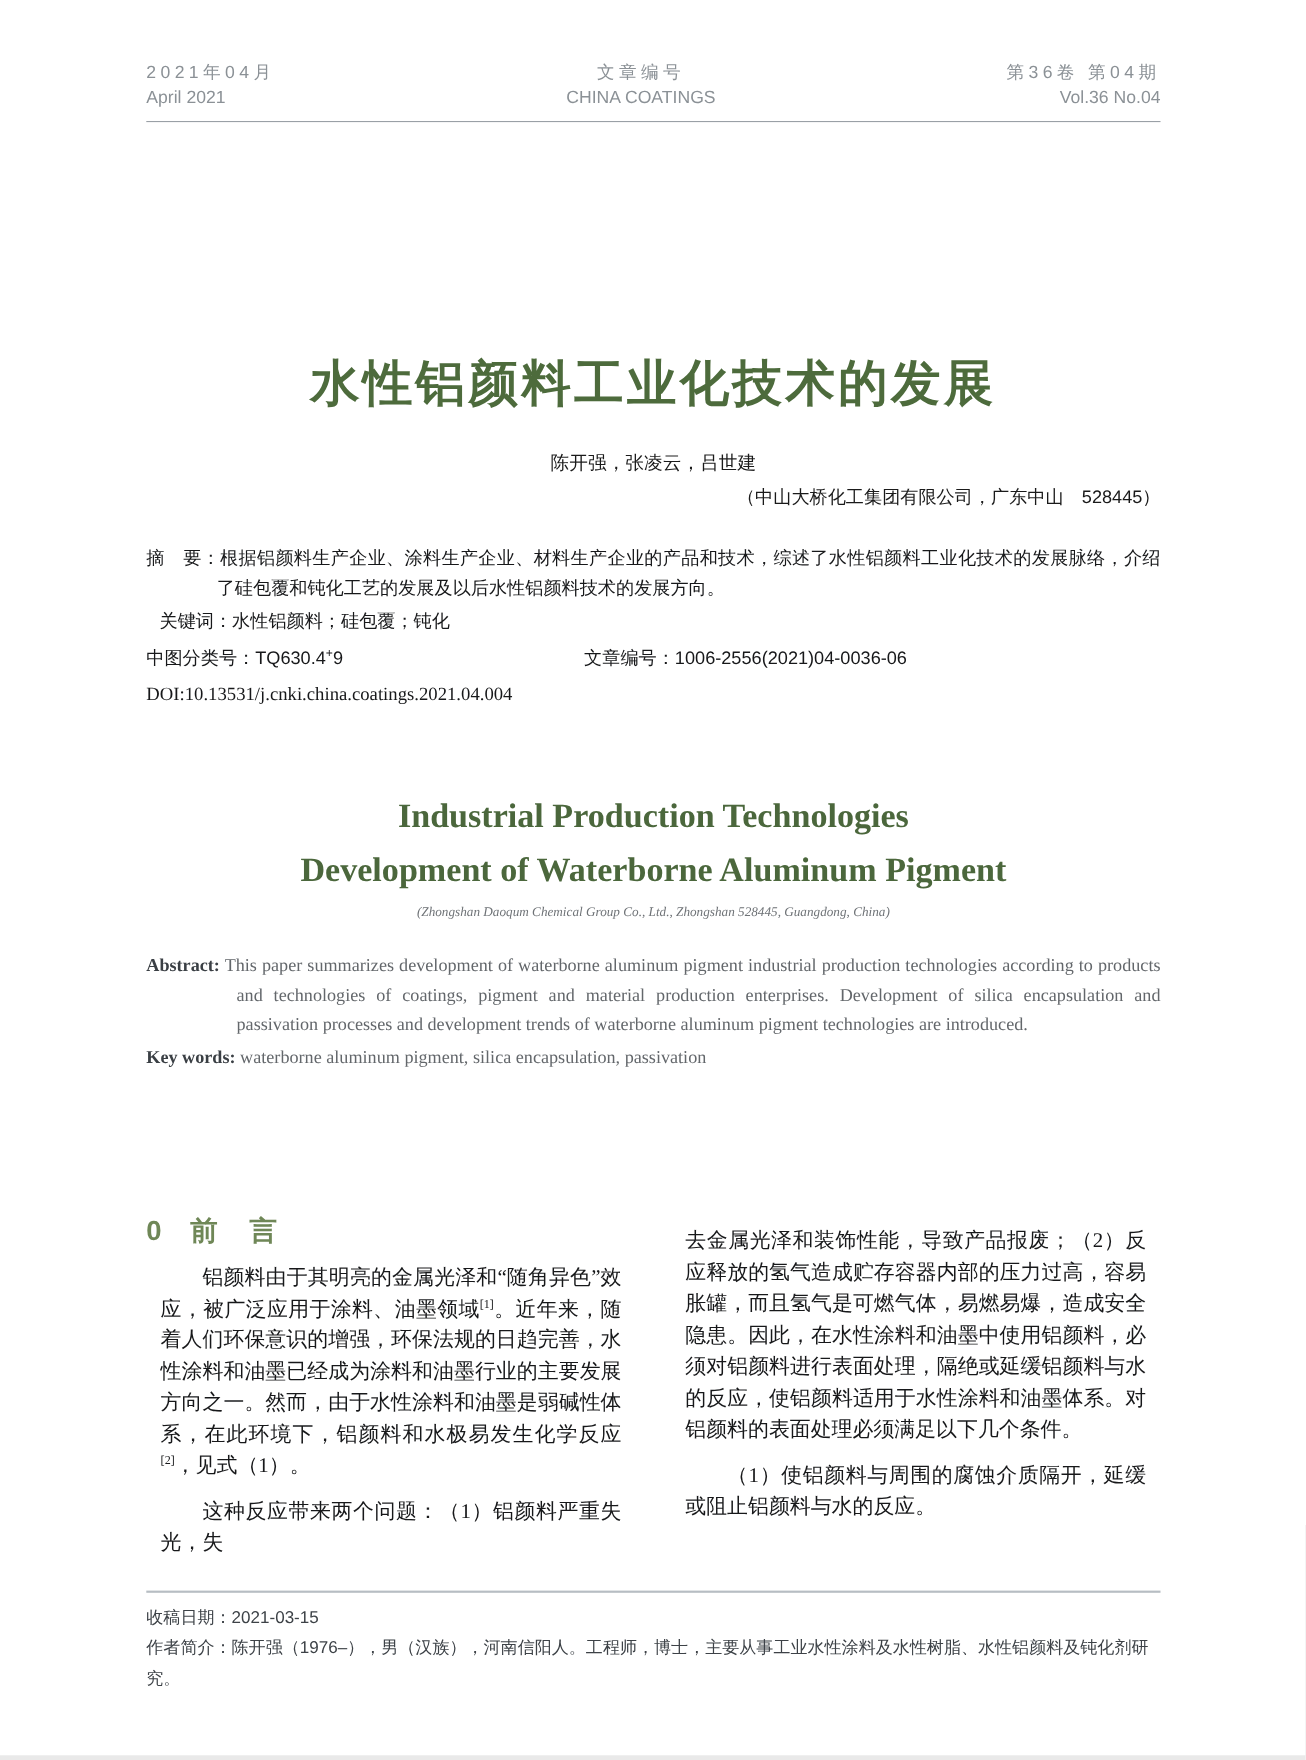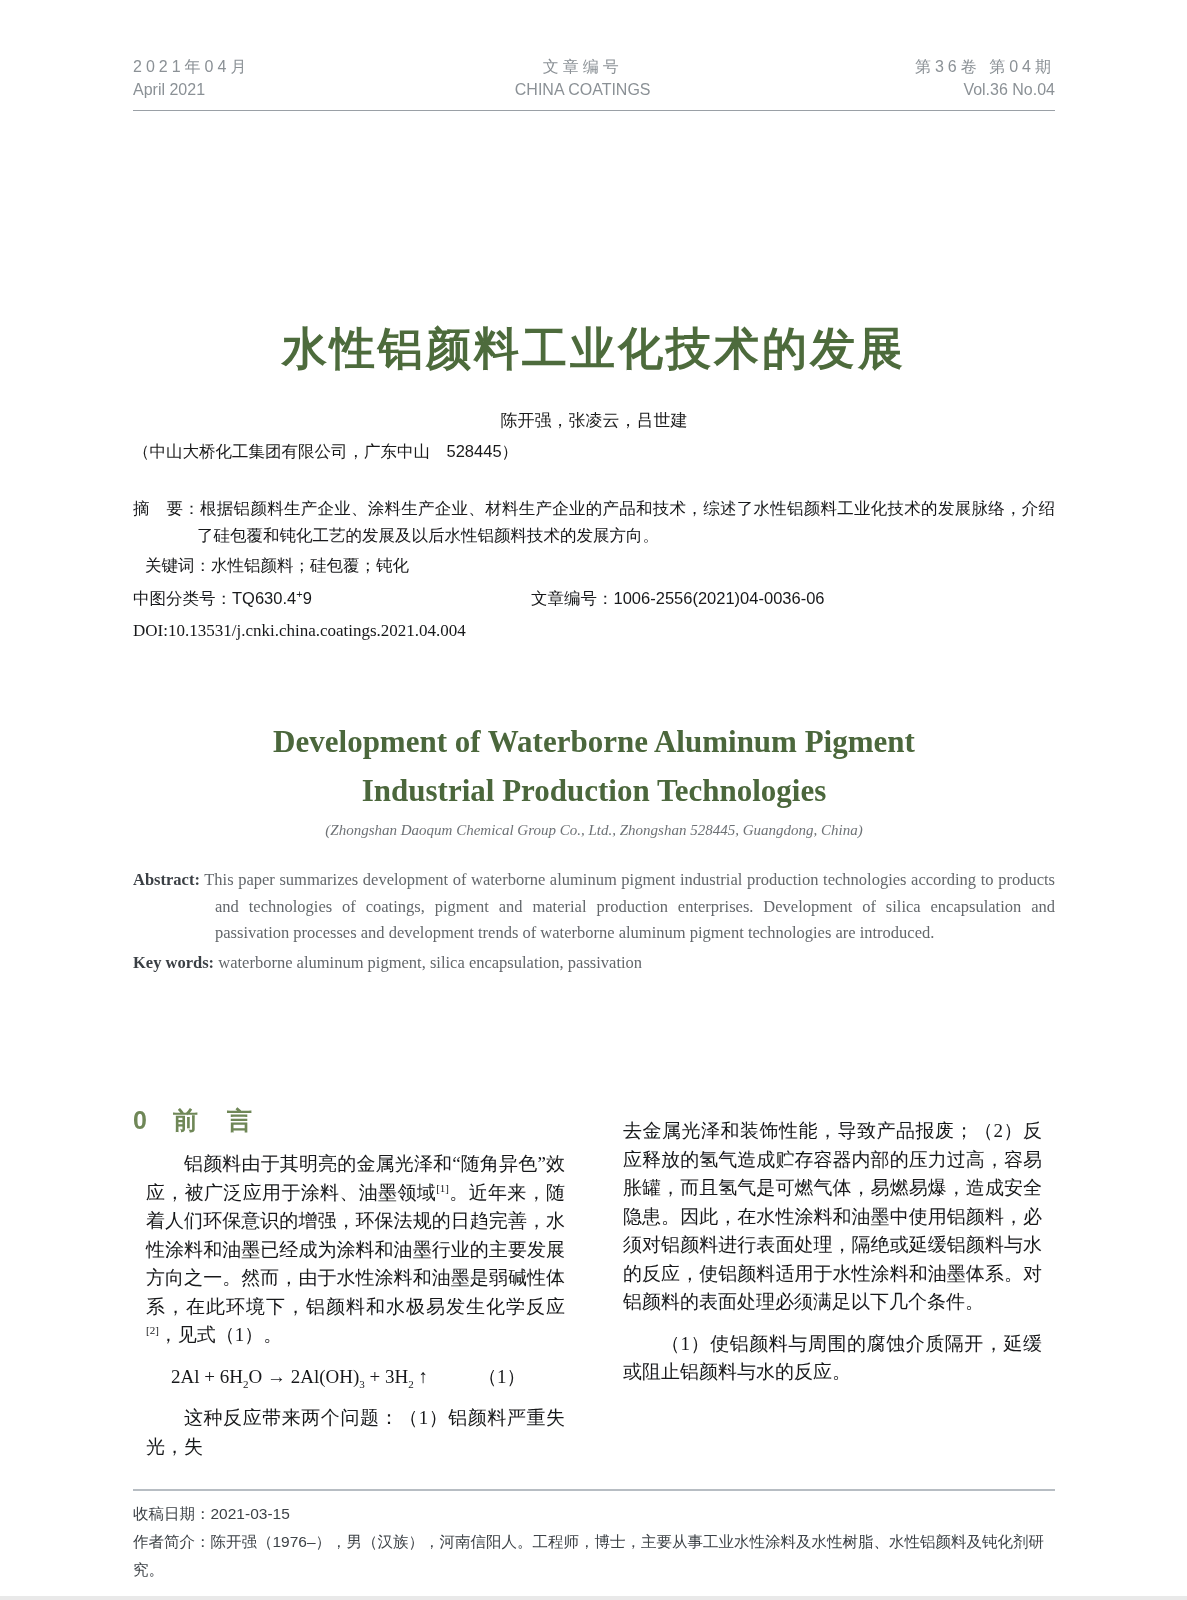--- a/index.html
+++ b/index.html
@@ -33,21 +33,21 @@
   
   .title-cn {
     margin-top: 208px;
     text-align: center;
     font-size: 45px;
     font-weight: bold;
     letter-spacing: 3px;
     color: #4d6b3c;
   }
   .authors-cn { margin-top: 30px; text-align: center; font-size: 17px; color: #1a1a1a; }
-  .affil-cn   { margin-top: 9px;  text-align: left; font-size: 16.5px; color: #1a1a1a; }
+  .affil-cn   { margin-top: 9px;  text-align: right; font-size: 16.5px; color: #1a1a1a; }
   
   .abstract-cn {
     margin-top: 32px;
     font-size: 16.5px;
     line-height: 27px;
     color: #17181a;
     text-align: justify;
     padding-left: 64px;
     text-indent: -64px;
   }
@@ -78,21 +78,21 @@
     font-weight: bold;
     line-height: 49px;
     color: #4b673c;
   }
   .authors-en { margin-top: 40px; text-align: center; font-size: 17px; color: #6e7276; }
   .affil-en {
     margin-top: 7px;
     text-align: center;
     font-family: "Liberation Serif", serif;
     font-style: italic;
-    font-size: 15px;
+    font-size: 12px;
     color: #6e7276;
   }
   
   .abstract-en {
     margin-top: 28px;
     font-family: "Liberation Serif", serif;
     font-size: 16.5px;
     line-height: 26.5px;
     color: #63676b;
     text-align: justify;
@@ -183,41 +183,40 @@
     <span>关键词：</span><span>水性铝颜料；硅包覆；钝化</span>
   </p>
 
   <div class="meta-row">
     <span class="meta-item-1"><span>中图分类号：</span><span>TQ630.4</span><sup>+</sup><span>9</span></span>
     <span class="meta-item-3"><span>文章编号：</span><span>1006-2556(2021)04-0036-06</span></span>
   </div>
   <div class="doi-line">DOI:10.13531/j.cnki.china.coatings.2021.04.004</div>
 
   <div class="title-en">
+    <div>Industrial Production Technologies</div>
     <div>Development of Waterborne Aluminum Pigment</div>
-    <div>Industrial Production Technologies</div>
   </div>
   <div class="affil-en">(Zhongshan Daoqum Chemical Group Co., Ltd., Zhongshan 528445, Guangdong, China)</div>
 
   <p class="abstract-en" style="margin:28px 0 0 0;">
     <span class="en-label">Abstract:</span>
     <span>This paper summarizes development of waterborne aluminum pigment industrial production technologies according to products and technologies of coatings, pigment and material production enterprises. Development of silica encapsulation and passivation processes and development trends of waterborne aluminum pigment technologies are introduced.</span>
   </p>
   <p class="keywords-en" style="margin:3px 0 0 0;">
     <span class="en-label">Key words:</span>
     <span>waterborne aluminum pigment, silica encapsulation, passivation</span>
   </p>
 
   <div class="body-columns">
     <div class="col">
       <div class="section-heading">
         <span class="section-number">0</span><span class="section-title">前　言</span>
       </div>
       <p class="body-p indent"><span>铝颜料由于其明亮的金属光泽和“随角异色”效应，被广泛应用于涂料、油墨领域</span><sup>[1]</sup><span>。近年来，随着人们环保意识的增强，环保法规的日趋完善，水性涂料和油墨已经成为涂料和油墨行业的主要发展方向之一。然而，由于水性涂料和油墨是弱碱性体系，在此环境下，铝颜料和水极易发生化学反应</span><sup>[2]</sup><span>，见式（1）。</span></p>
-      <div class="equation"><span>2Al + 6H</span><sub>2</sub><span>O → 2Al(OH)</span><sub>3</sub><span> + 3H</span><sub>2</sub><span> ↑</span><span class="eq-num">（1）</span></div>
       <p class="body-p indent">这种反应带来两个问题：（1）铝颜料严重失光，失</p>
     </div>
     <div class="col">
       <p class="body-p">去金属光泽和装饰性能，导致产品报废；（2）反应释放的氢气造成贮存容器内部的压力过高，容易胀罐，而且氢气是可燃气体，易燃易爆，造成安全隐患。因此，在水性涂料和油墨中使用铝颜料，必须对铝颜料进行表面处理，隔绝或延缓铝颜料与水的反应，使铝颜料适用于水性涂料和油墨体系。对铝颜料的表面处理必须满足以下几个条件。</p>
       <p class="body-p indent">（1）使铝颜料与周围的腐蚀介质隔开，延缓或阻止铝颜料与水的反应。</p>
     </div>
   </div>
 
   <div class="footnote-rule"></div>
   <div class="footnotes">

